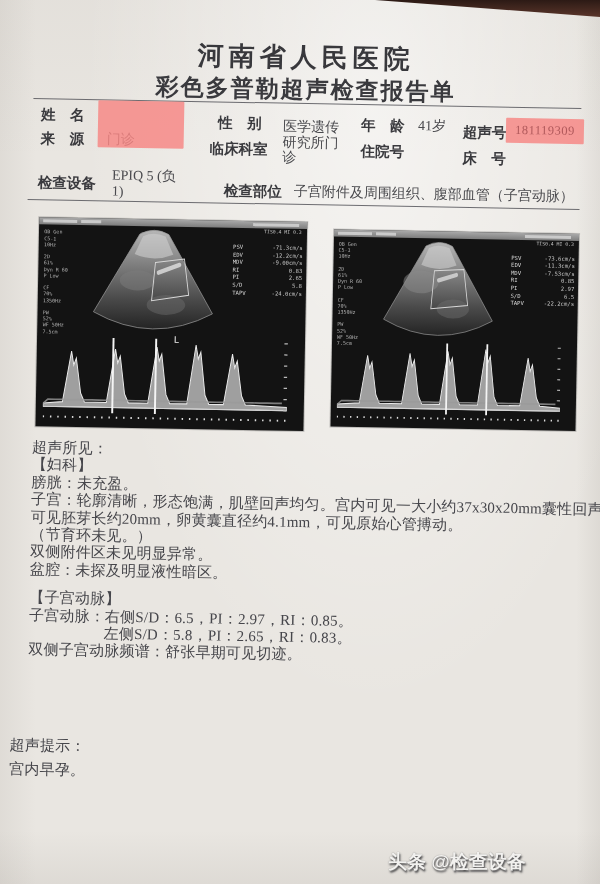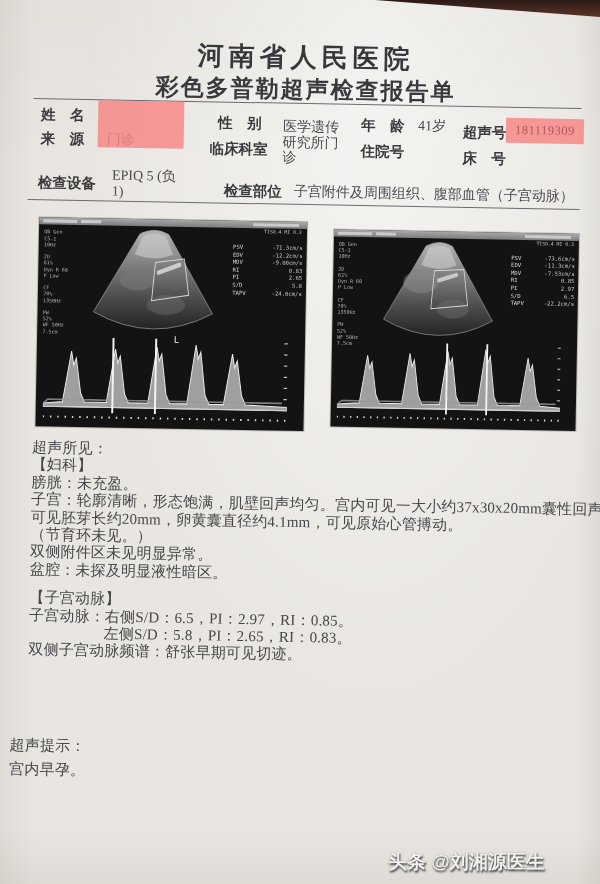--- a/index.html
+++ b/index.html
@@ -312,13 +312,13 @@
     <div class="fl">双侧子宫动脉频谱：舒张早期可见切迹。</div>
   </div>
 
   <div class="impression">
     <div class="fl">超声提示：</div>
     <div class="fl">宫内早孕。</div>
   </div>
 
 </div>
 
-<div class="watermark">头条 @刘湘源医生</div>
+<div class="watermark">头条 @检查设备</div>
 
 </body></html>

